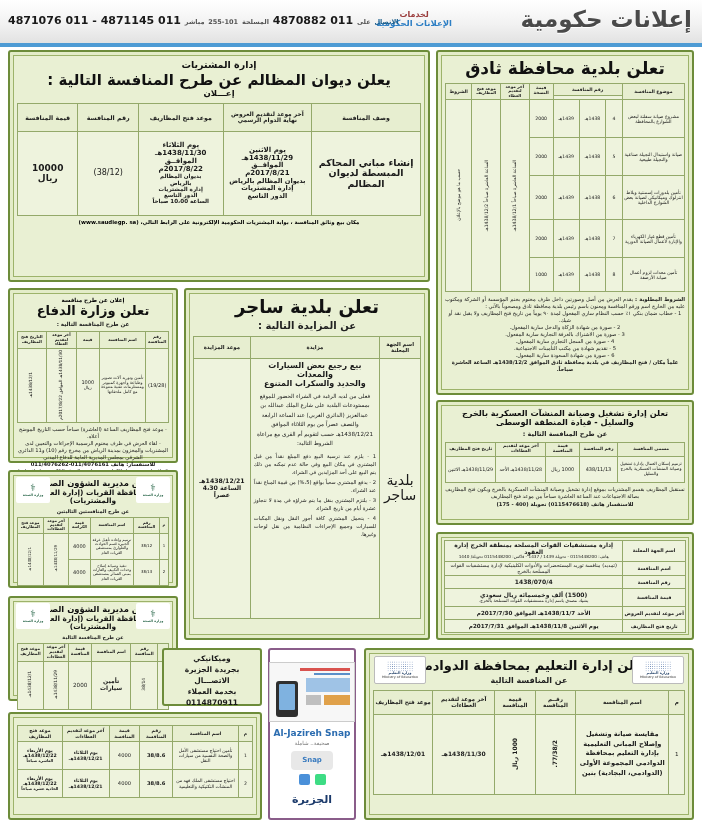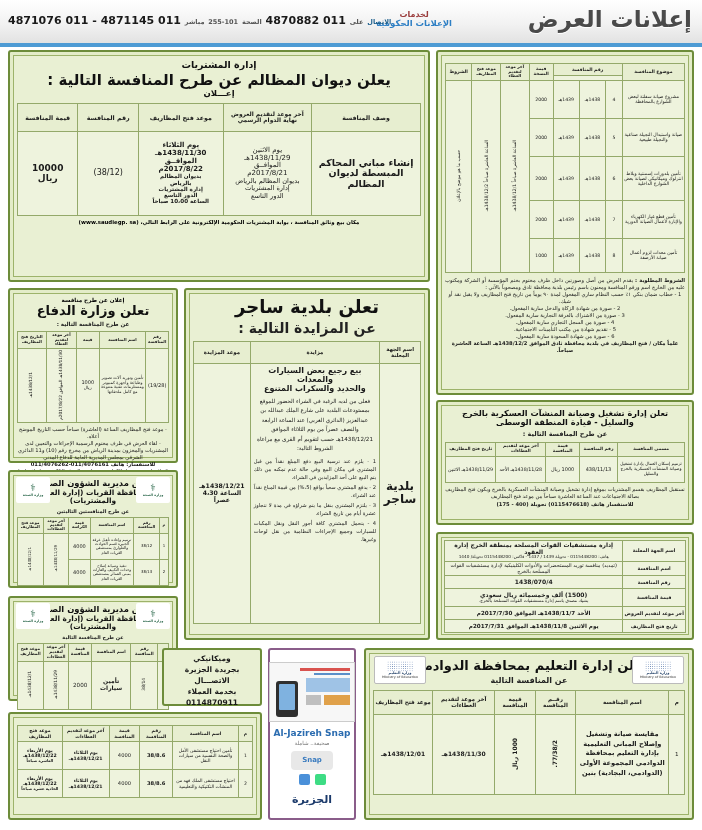--- a/index.html
+++ b/index.html
@@ -121,39 +121,40 @@
   .contactbox {
     position:absolute; background:#e9f0d3; border:2px solid #6d8c3a; border-radius:3px;
     text-align:center; font-size:7.5px; font-weight:bold; color:#1a1a1a;
     line-height:1.45; padding:4px 2px;
   }
 </style>
 </head>
 <body>
 
 <div class="masthead">
-  <div class="masthead-title">إعلانات العرض</div>
+  <div class="masthead-title">إعلانات حكومية</div>
   <div class="masthead-sub">
     <span class="l1">لخدمات</span>
     <span class="l2">الإعلانات الحكومية</span>
   </div>
   <div class="masthead-contact">
     <span class="lbl">الاتصال</span>
     <span class="tiny">على</span>
     <span>011 4870882</span>
-    <span class="tiny">الصحة</span>
+    <span class="tiny">المسلحة</span>
     <span class="tiny">101-255</span>
     <span class="tiny">مباشر</span>
     <span>011 4871145 - 011 4871076</span>
   </div>
 </div>
 <div class="blue-bar"></div>
 
 <div class="box" style="right:8px; top:50px; width:258px; height:345px;">
   <div class="box-inner">
+    <div class="btitle" style="font-size:17px;">تعلن بلدية محافظة ثادق</div>
     <table class="t" style="margin-top:4px; font-size:4.6px;">
       <colgroup>
           <col style="width:26%">
           <col style="width:7%">
           <col style="width:11%">
           <col style="width:11%">
           <col style="width:10%">
           <col style="width:12%">
           <col style="width:12%">
           <col style="width:11%">
@@ -245,21 +246,21 @@
       <tbody>
           <tr>
         <th style="height:28px">وصف المنافسة</th>
         <th style="font-size:5.9px">آخر موعد لتقديم العروض نهاية الدوام الرسمي</th>
         <th>موعد فتح المظاريف</th>
         <th>رقم المنافسة</th>
         <th>قيمة المنافسة</th>
       </tr>
       <tr>
         <td style="height:84px; font-size:9.5px; font-weight:bold">إنشاء مباني المحاكم المبسطة لديوان المظالم</td>
-        <td style="font-weight:normal">
+        <td style="font-weight:bold">
           <div style="font-size:7px">يوم الاثنين</div>
           <div style="font-size:7px">1438/11/29هـ</div>
           <div style="font-size:7px">الموافــق</div>
           <div style="font-size:7px">2017/8/21م</div>
           <div style="font-size:6.6px">بديوان المظالم بالرياض</div>
           <div style="font-size:6.6px">إدارة المشتريات</div>
           <div style="font-size:6.6px">الدور التاسع</div>
         </td>
         <td style="font-weight:bold">
           <div style="font-size:7px">يوم الثلاثاء</div>
@@ -280,35 +281,35 @@
       </tr>
     </tbody>
       </table>
     <div class="center" style="font-size:5.4px; margin-top:3px; font-weight:bold">مكان بيع وثائق المنافسة ، بوابة المشتريات الحكومية الإلكترونية على الرابط التالي، (www.saudiegp. sa)</div>
   </div>
 </div>
 
 <div class="box" style="right:272px; top:288px; width:246px; height:352px;">
   <div class="box-inner">
     <div class="btitle" style="font-size:18px;">تعلن بلدية ساجر</div>
-    <div class="bsub" style="font-size:14px;">عن المزايدة التالية :</div>
+    <div class="bsub" style="font-size:10px;">عن المزايدة التالية :</div>
     <table class="t" style="margin-top:5px; font-size:5.4px;">
       <colgroup>
           <col style="width:18%">
           <col style="width:57%">
           <col style="width:25%">
         </colgroup>
       <tbody>
           <tr>
         <th style="height:22px">اسم الجهة المعلنة</th>
         <th>مزايدة</th>
         <th>موعد المزايدة</th>
       </tr>
       <tr>
-        <td style="height:260px; font-size:12px; font-weight:bold; vertical-align:middle">بلدية ساجر</td>
+        <td style="height:260px; font-size:14px; font-weight:normal; vertical-align:middle">بلدية ساجر</td>
         <td style="vertical-align:top; padding:3px">
           <div style="font-size:8px;font-weight:bold;text-align:center">بيع رجيع بعض السيارات والمعدات</div>
           <div style="font-size:8px;font-weight:bold;text-align:center">والحديد والسكراب المتنوع</div>
           <div style="font-size:5.6px;text-align:center;line-height:1.7;margin-top:3px">فعلى من لديه الرغبة في الشراء الحضور للموقع بمستودعات البلدية على شارع الملك عبدالله بن عبدالعزيز (الدائري الغربي) عند الساعة الرابعة والنصف عصراً من يوم الثلاثاء الموافق 1438/12/21هـ حسب لتقويم أم القرى مع مراعاة الشروط التالية:</div>
           <div style="font-size:5.2px;text-align:justify;line-height:1.55;margin-top:3px">1 - يلزم عند ترسية البيع دفع المبلغ نقداً من قبل المشتري في مكان البيع وفي حالة عدم تمكنه من ذلك يتم البيع على أحد المزايدين في الشراء.</div>
           <div style="font-size:5.2px;text-align:justify;line-height:1.55;margin-top:2px">2 - يدفع المشتري سعياً بواقع (5،%) من قيمة المباع نقداً عند الشراء.</div>
           <div style="font-size:5.2px;text-align:justify;line-height:1.55;margin-top:2px">3 - يلتزم المشتري بنقل ما يتم شراؤه في مدة لا تتجاوز عشرة أيام من تاريخ الشراء.</div>
           <div style="font-size:5.2px;text-align:justify;line-height:1.55;margin-top:2px">4 - يتحمل المشتري كافة أجور النقل ونقل المكبات للسيارات وجميع الإجراءات النظامية من نقل لوحات وغيرها.</div>
         </td>
         <td style="font-size:6.2px;font-weight:bold">

